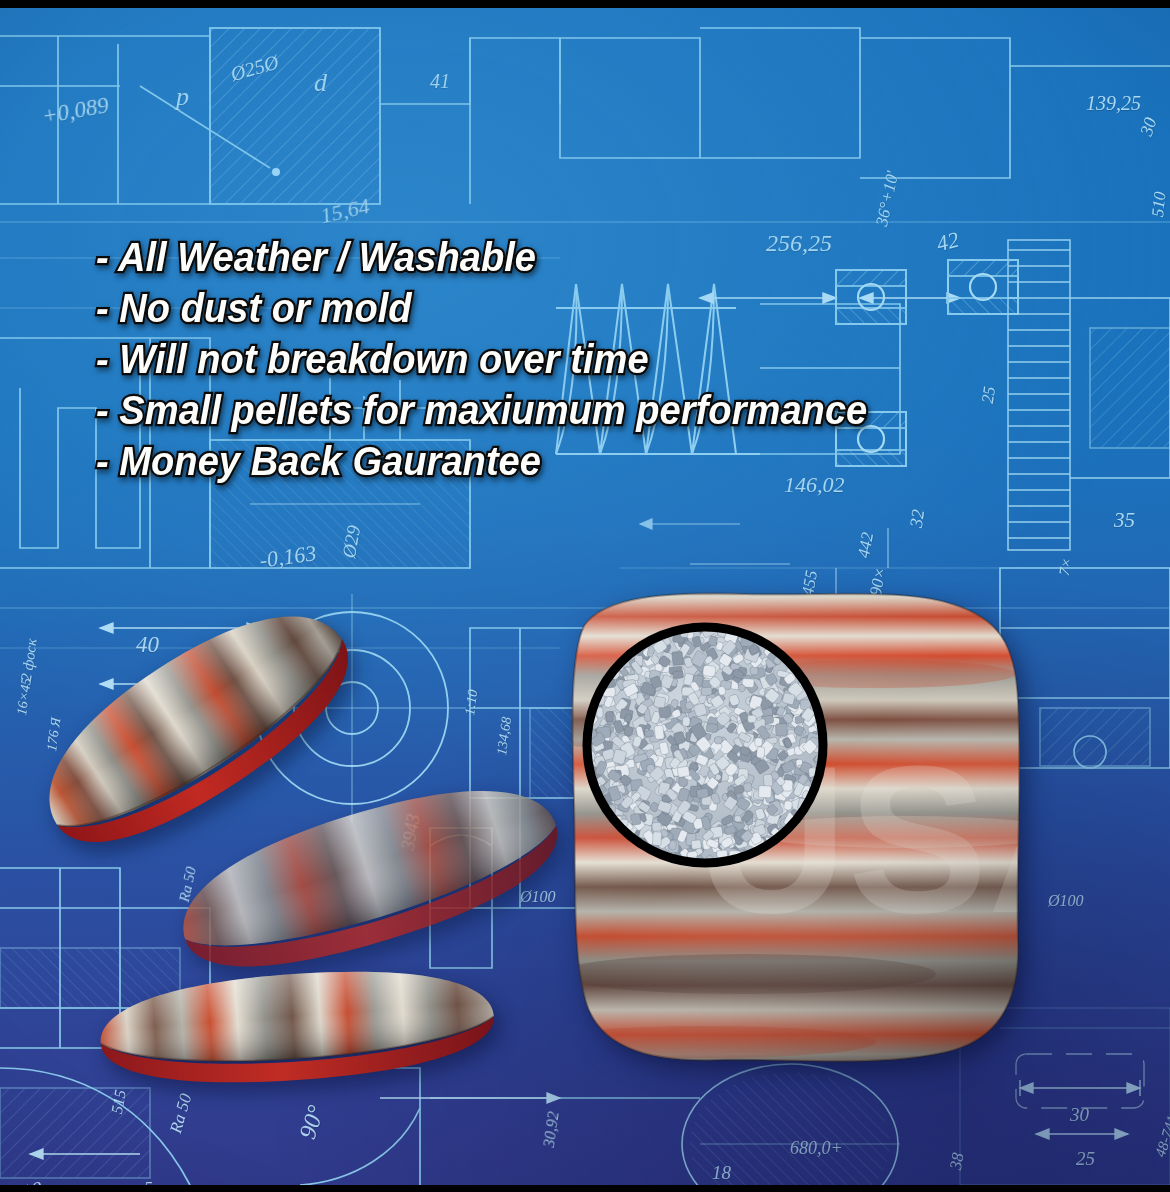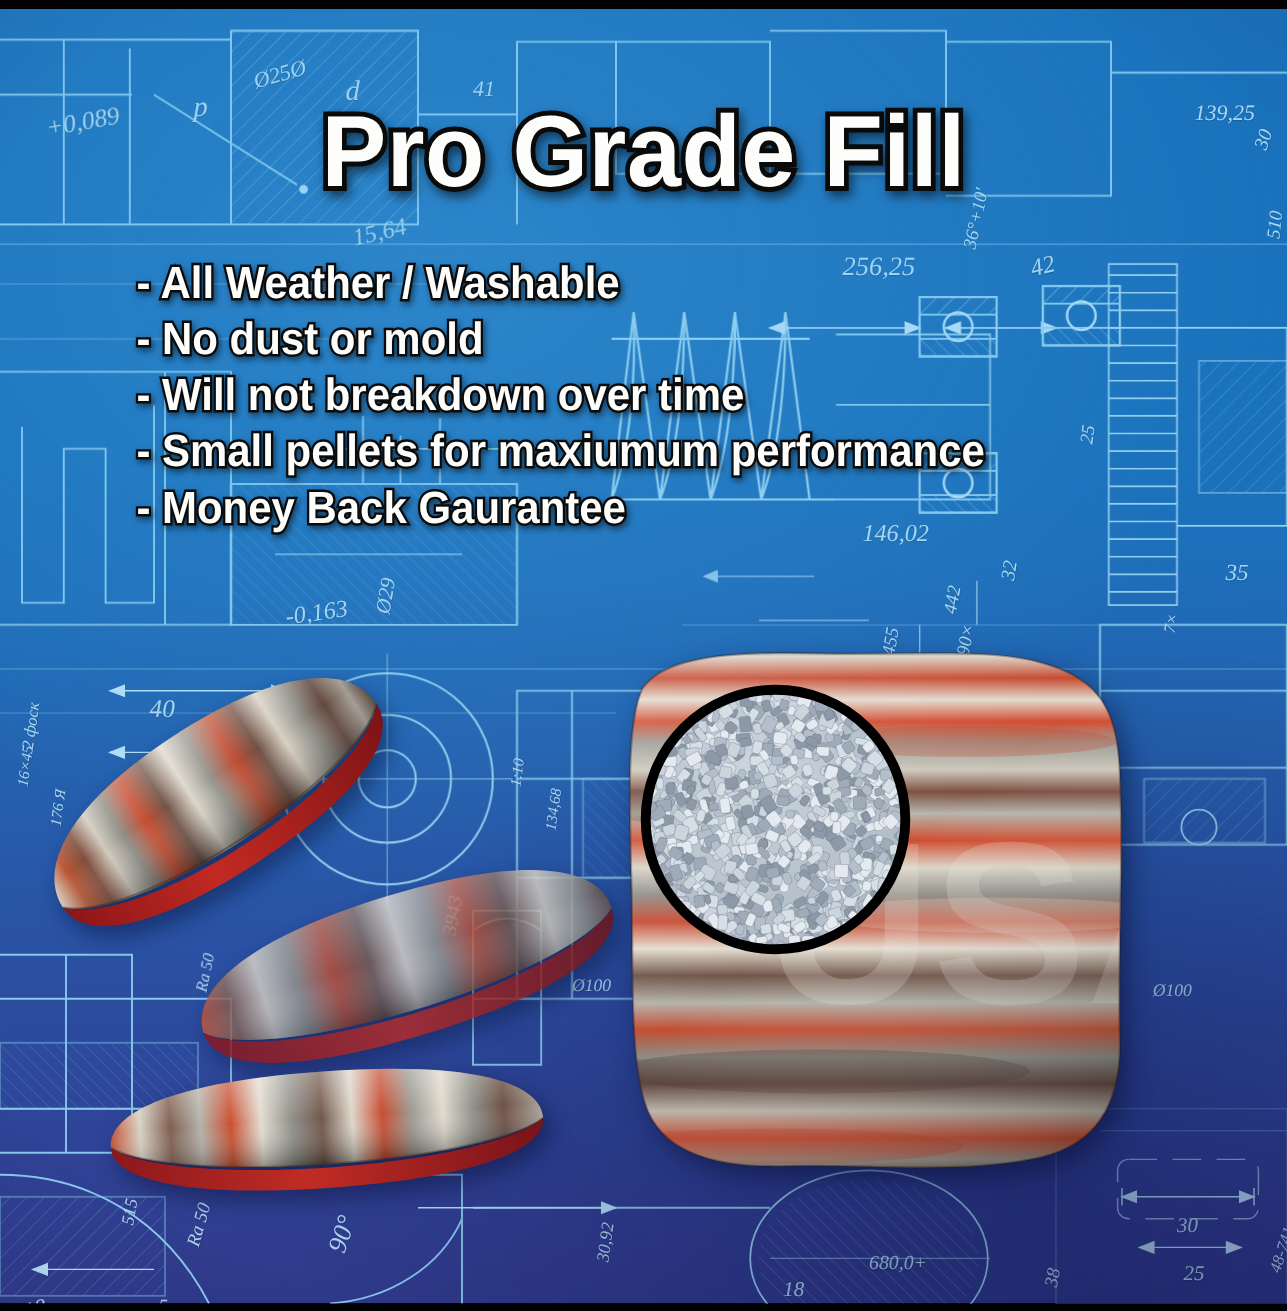--- a/index.html
+++ b/index.html
@@ -72,23 +72,24 @@
     color: #fdfdfb;
     transform: scaleX(0.96);
     -webkit-text-stroke: 9px #0a0a0a;
     paint-order: stroke fill;
     filter: drop-shadow(3px 5px 5px rgba(0,0,0,0.55));
   }
 
   
   .bullets {
     position: absolute;
-    left: 124px; top: 232px;
+    left: 96px; top: 232px;
     z-index: 30;
     pointer-events: none;
+    font-style: italic;
   }
   .bullet {
     font-family: "Liberation Sans", sans-serif;
     font-weight: 700;
     font-size: 41px;
     line-height: 51px;
     color: #fdfdfb;
     transform: scaleX(0.93);
     transform-origin: left center;
     white-space: nowrap;
@@ -1315,23 +1316,20 @@
           <rect x="231.4" y="159.5" width="10.1" height="7.6" rx="3.2" fill="#9fabb8" transform="rotate(78 236.4 163.3)" stroke="rgba(90,105,120,0.45)" stroke-width="0.6"></rect>
           <rect x="134.2" y="78.3" width="10.1" height="10.6" rx="1.9" fill="#d7dfe6" transform="rotate(56 139.2 83.6)" stroke="rgba(90,105,120,0.45)" stroke-width="0.6"></rect>
           <rect x="170.2" y="96.7" width="7.4" height="8.5" rx="2.7" fill="#d7dfe6" transform="rotate(89 173.9 100.9)" stroke="rgba(90,105,120,0.45)" stroke-width="0.6"></rect>
           <rect x="95.6" y="114.9" width="11.6" height="10.0" rx="3.1" fill="#8d99a7" transform="rotate(74 101.4 119.9)" stroke="rgba(90,105,120,0.45)" stroke-width="0.6"></rect>
           <rect x="166.0" y="192.7" width="7.2" height="11.5" rx="1.6" fill="#8d99a7" transform="rotate(38 169.6 198.4)" stroke="rgba(90,105,120,0.45)" stroke-width="0.6"></rect>
         </g>
     </g>
     <circle cx="127" cy="127" r="118" fill="none" stroke="#000" stroke-width="9"></circle>
   </svg>
 
-  <div class="headline">
-    <span class="txt">Pro Grade Fill</span>
-  </div>
 
   <div class="bullets">
     <div class="bullet">- All Weather / Washable</div>
     <div class="bullet">- No dust or mold</div>
     <div class="bullet">- Will not breakdown over time</div>
     <div class="bullet">- Small pellets for maxiumum performance</div>
     <div class="bullet">- Money Back Gaurantee</div>
   </div>
 
   <div class="bar top"></div>

